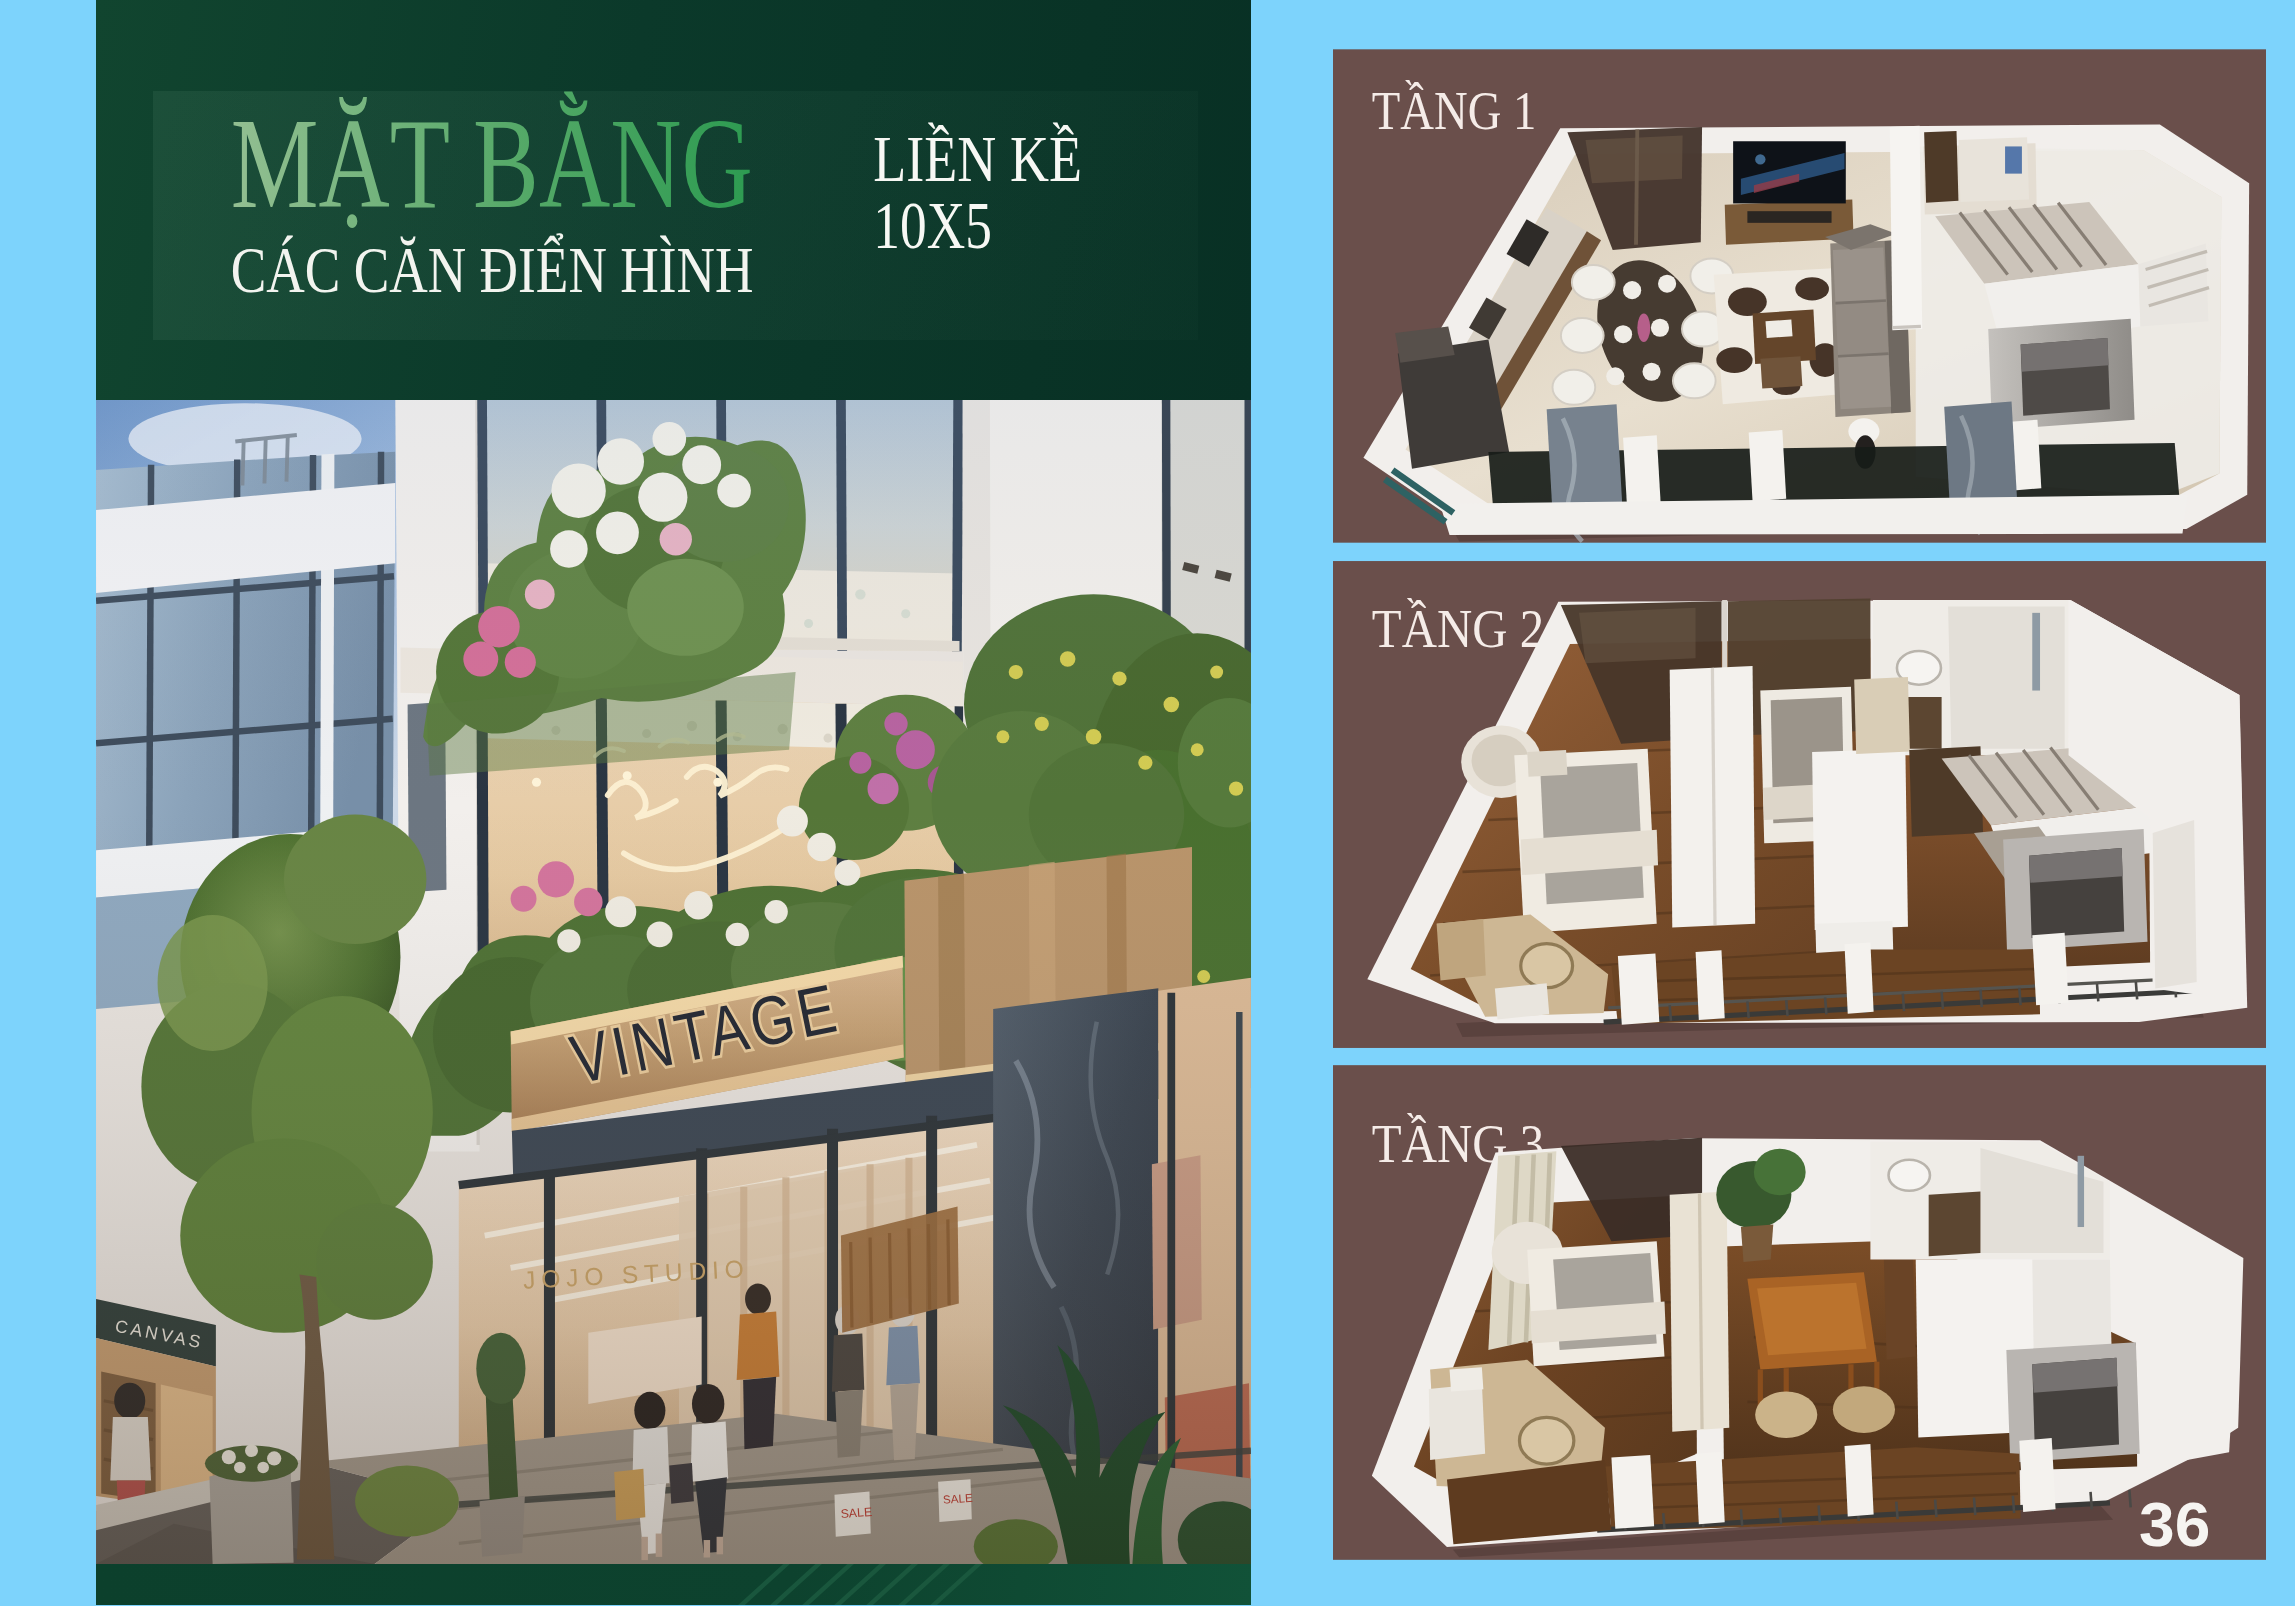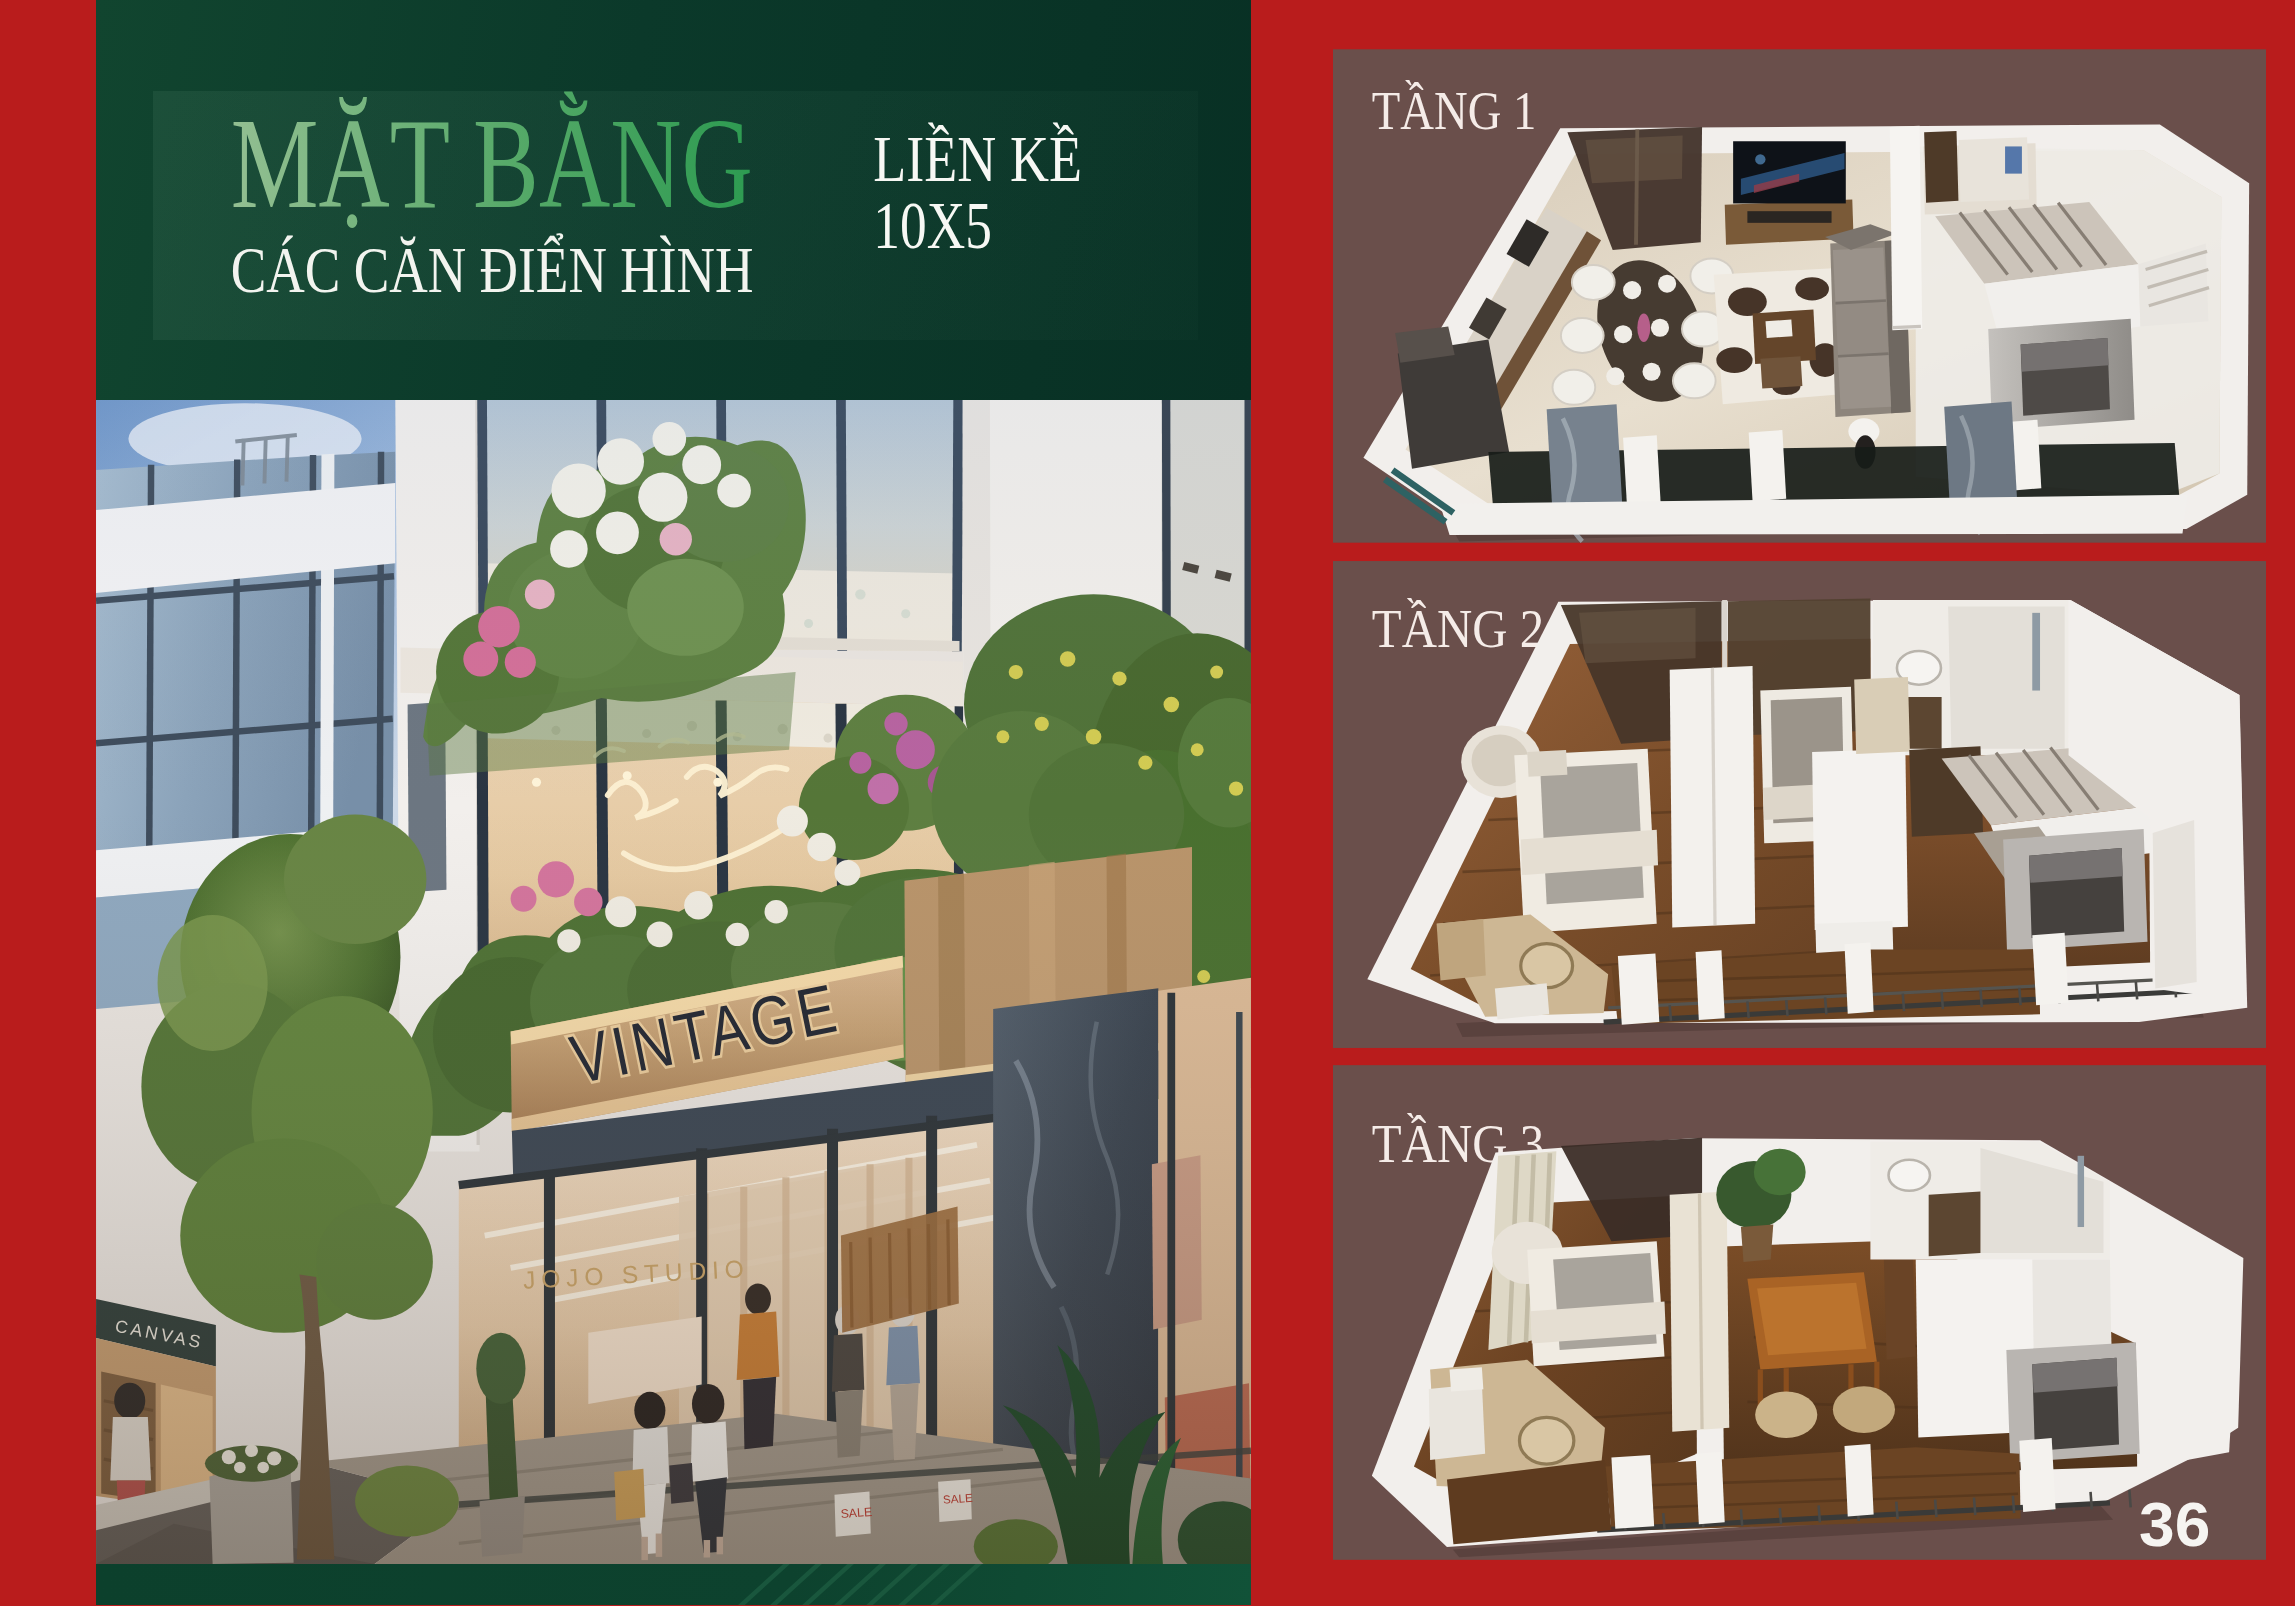--- a/index.html
+++ b/index.html
@@ -1,16 +1,16 @@
 <!DOCTYPE html>
 <html style="font-size:10.4px"><head>
 <meta charset="utf-8">
 <style>
   html,body{margin:0;padding:0;background:#ffffff;}
-  #page{position:relative;width:2295px;height:1607px;background:#b91c1c;overflow:hidden;font-family:"Liberation Serif",serif;text-align:right;}
+  #page{position:relative;width:2295px;height:1607px;background:#7dd3fc;overflow:hidden;font-family:"Liberation Serif",serif;text-align:right;}
   .abs{position:absolute;}
 </style>
 </head>
 <body>
 <div id="page">
 
 <div class="abs" style="left:96px;top:0;width:1155px;height:402px;background:linear-gradient(100deg,#11452f 0%,#0b392a 45%,#083024 100%);"></div>
 
 <div class="abs" style="left:153px;top:91px;width:1045px;height:249px;background:linear-gradient(115deg,rgba(150,200,170,0.09) 0%,rgba(120,180,150,0.06) 55%,rgba(90,150,120,0.03) 100%);"></div>
 

